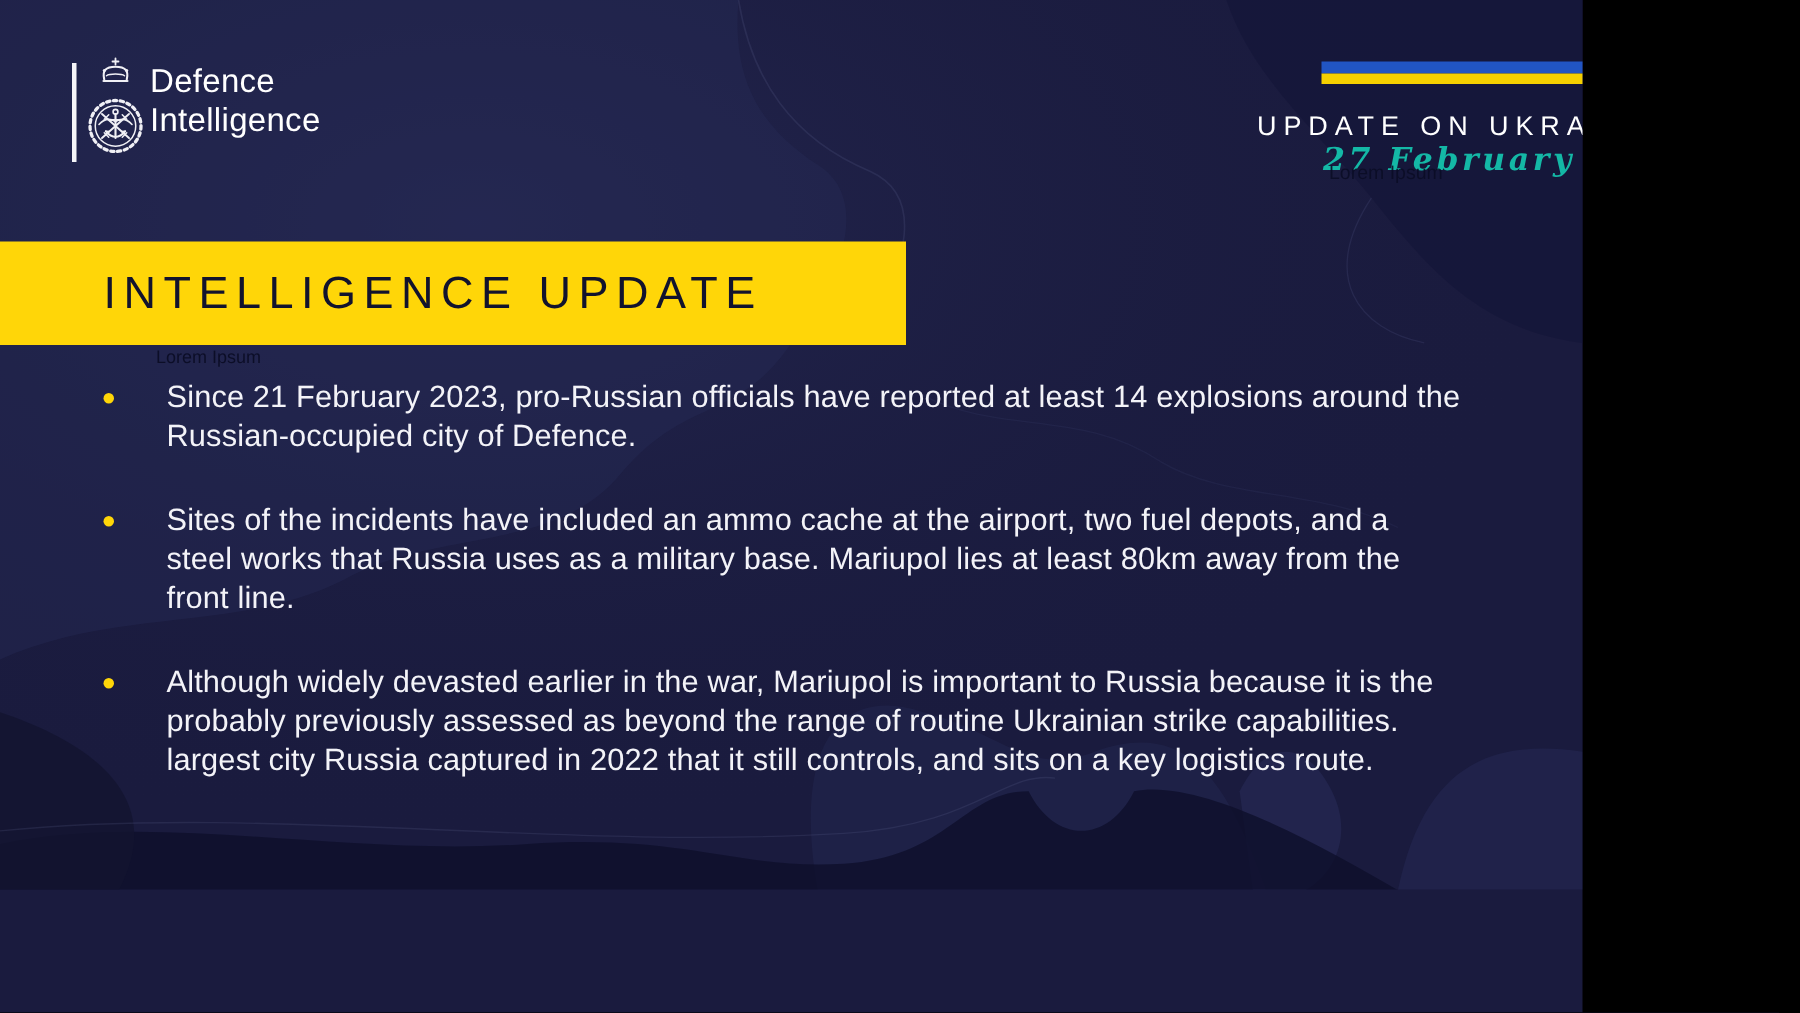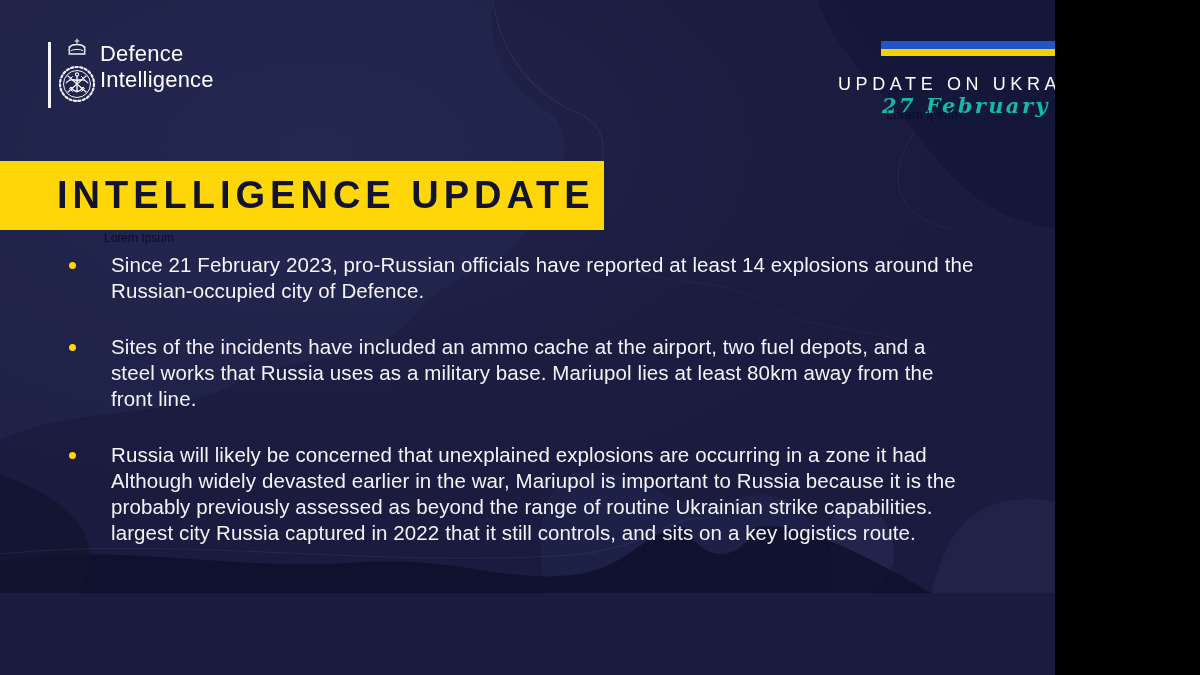--- a/index.html
+++ b/index.html
@@ -29,22 +29,23 @@
   }
   .wm{position:absolute;color:#0b0d26;font-weight:400;white-space:nowrap;}
   .wm-top{left:886px;top:107px;font-size:13px;opacity:0.9;}
   .wm-banner{left:104px;top:231px;font-size:12px;opacity:0.95;}
   
   .banner{
     position:absolute;left:0;top:161px;width:604px;height:69px;
     display:flex;align-items:center;
   }
   .banner-title{
-    padding-left:57px;font-size:38px;font-weight:700;letter-spacing:5px;
+    padding-left:57px;font-size:30px;font-weight:400;letter-spacing:5px;
     white-space:nowrap;
+    margin-left:12px;
   }
   
   .bullets{position:absolute;left:63px;top:252px;width:1080px;}
   .bullet{display:flex;margin-bottom:30px;}
   .dot{flex:0 0 auto;width:7px;height:7px;border-radius:50%;margin:10px 35px 0 6px;}
   .bullet-text{color:#f3f3f8;font-size:20.5px;line-height:26px;letter-spacing:0.1px;}
   .line{white-space:nowrap;}
 </style>
 </head>
 <body>
@@ -132,21 +133,20 @@
         <span class="dot" style="background: rgb(255, 214, 8);"></span>
         <div class="bullet-text">
           <div class="line">Sites of the incidents have included an ammo cache at the airport, two fuel depots, and a</div>
           <div class="line">steel works that Russia uses as a military base. Mariupol lies at least 80km away from the</div>
           <div class="line">front line.</div>
         </div>
       </div>
       <div class="bullet">
         <span class="dot" style="background: rgb(255, 214, 8);"></span>
         <div class="bullet-text">
-          <div class="line">Russia will likely be concerned that unexplained explosions are occurring in a zone it had</div>
           <div class="line">Although widely devasted earlier in the war, Mariupol is important to Russia because it is the</div>
           <div class="line">probably previously assessed as beyond the range of routine Ukrainian strike capabilities.</div>
           <div class="line">largest city Russia captured in 2022 that it still controls, and sits on a key logistics route.</div>
         </div>
       </div>
     </div>
 
 </div>
 
 </body></html>

